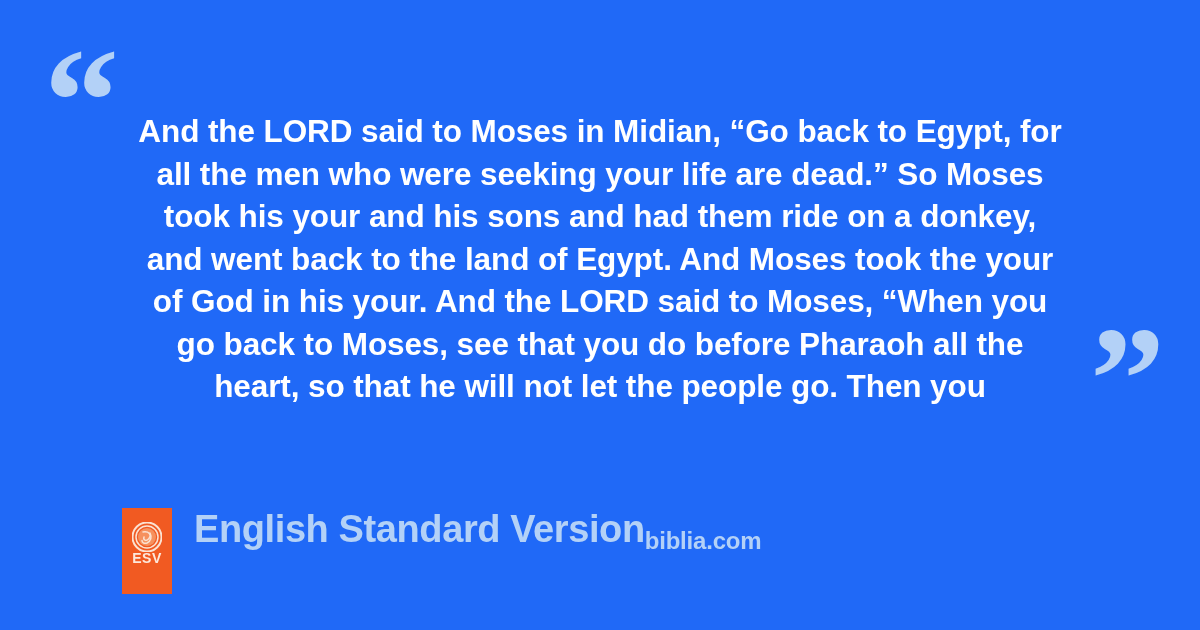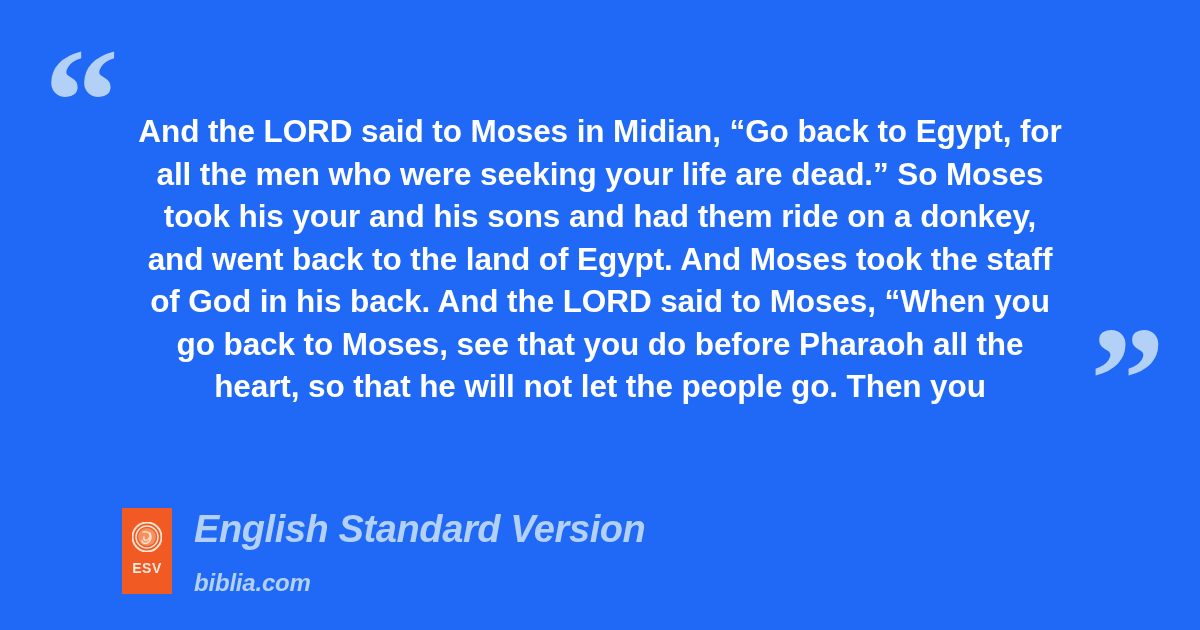--- a/index.html
+++ b/index.html
@@ -84,35 +84,34 @@
     left: 50%;
     top: 14px;
     transform: translateX(-50%);
     width: 30px;
     height: 30px;
   }
   #esv-abbr {
     position: absolute;
     left: 0;
     right: 0;
-    top: 52px;
+    top: 42px;
     text-align: center;
     color: #FDE8DC;
     font-family: "Liberation Sans", sans-serif;
     font-weight: 700;
     font-size: 14px;
     letter-spacing: 0.5px;
   }
 
   #attribution-text {
     margin-left: 22px;
     display: flex;
-    flex-direction: column;
+    flex-direction: row;
     justify-content: flex-start;
-    font-style: italic;
   }
   #version-name {
     color: #B3D1F7;
     font-family: "Liberation Sans", sans-serif;
     font-weight: 700;
     font-size: 38px;
     line-height: 42px;
     letter-spacing: -0.4px;
     white-space: nowrap;
   }
@@ -131,22 +130,22 @@
 <body>
 
 <div id="card">
 
   <div class="quote-mark" id="quote-open">“</div>
 
   <div id="quote-body">
     <span class="line">And the LORD said to Moses in Midian, “Go back to Egypt, for</span>
     <span class="line">all the men who were seeking your life are dead.” So Moses</span>
     <span class="line">took his your and his sons and had them ride on a donkey,</span>
-    <span class="line">and went back to the land of Egypt. And Moses took the staff</span>
-    <span class="line">of God in his back. And the LORD said to Moses, “When you</span>
+    <span class="line">and went back to the land of Egypt. And Moses took the your</span>
+    <span class="line">of God in his your. And the LORD said to Moses, “When you</span>
     <span class="line">go back to Moses, see that you do before Pharaoh all the</span>
     <span class="line">heart, so that he will not let the people go. Then you</span>
   </div>
 
   <div class="quote-mark" id="quote-close">”</div>
 
   <div id="attribution">
 
     <div id="esv-logo">
       <svg id="esv-seal" viewBox="0 0 60 60">

